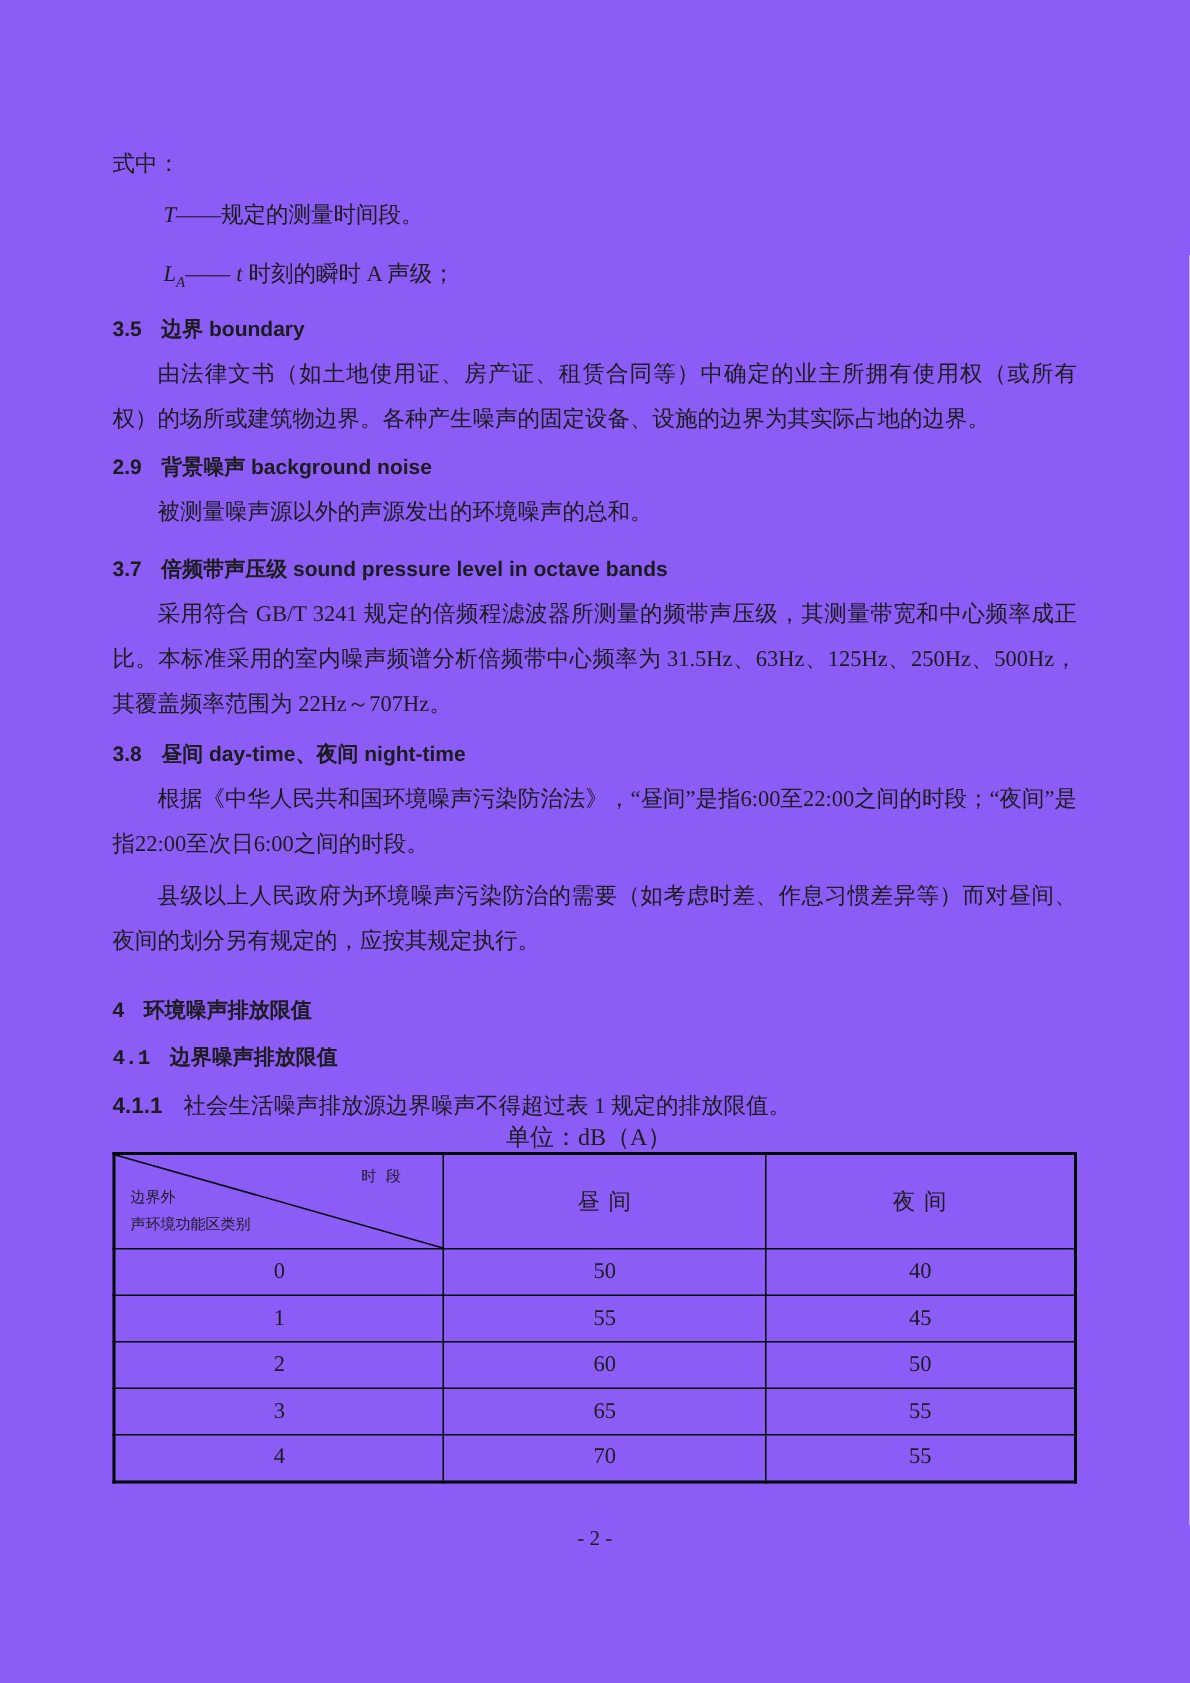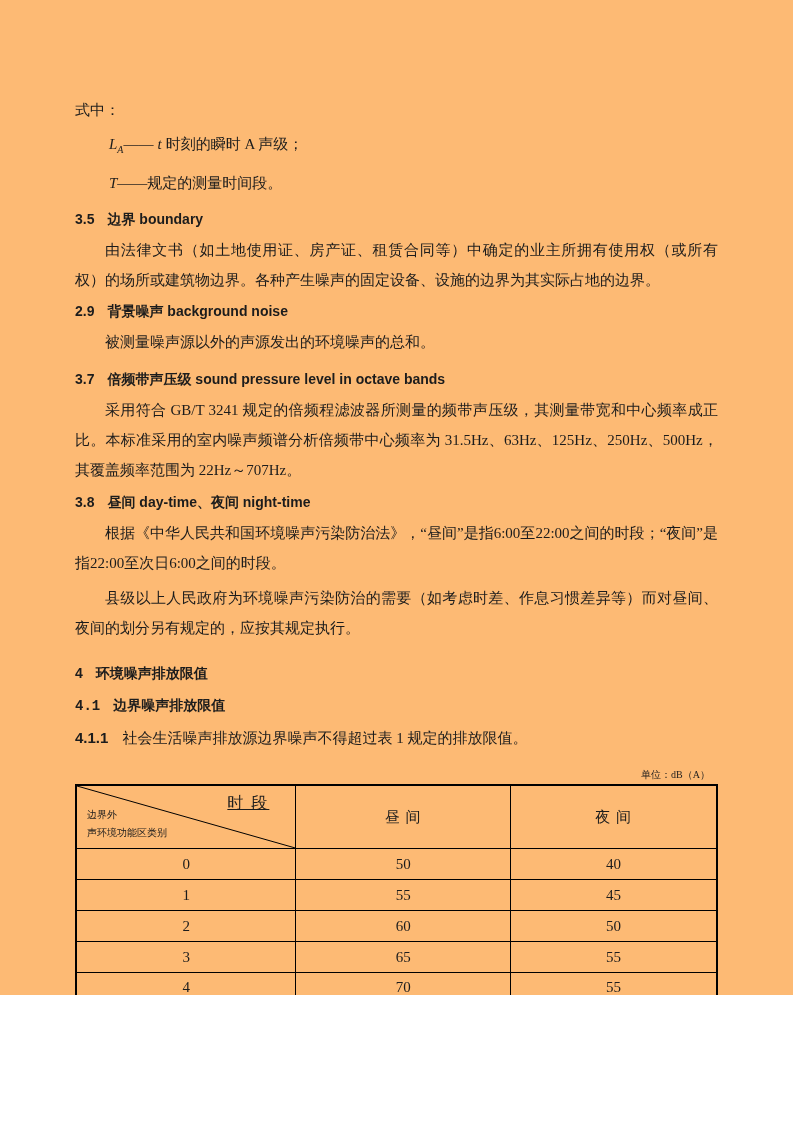--- a/index.html
+++ b/index.html
@@ -1,22 +1,22 @@
 <!DOCTYPE html>
 <html><head>
 <meta charset="utf-8">
 <style>
   * { margin: 0; padding: 0; box-sizing: border-box; }
   html, body { background: #ffffff; }
   .page {
     position: relative;
     width: 793px;
-    height: 995px;
+    height: 1122px;
     margin: 0 auto;
-    background: #fdba74;
+    background: #8b5cf6;
     padding: 100px 75px 0 75px;
     font-family: "Liberation Serif", "DejaVu Serif", serif;
     font-size: 15px;
     color: #1c1c1c;
     overflow: hidden;
   }
   
   .formula-intro { line-height: 21px; }
   .formula-item { margin: 13px 0 0 34px; line-height: 21px; }
   .formula-item .sym { font-style: italic; font-family: "Liberation Serif", serif; }
@@ -53,23 +53,23 @@
   
   .tbl-caption {
     margin-top: 22px;
     text-align: center;
     font-family: "Liberation Sans", "DejaVu Sans", sans-serif;
     font-weight: bold;
     font-size: 15px;
     line-height: 21px;
   }
   .unit-label {
-    margin-top: 18px;
-    text-align: right;
-    font-size: 10px;
+    margin-top: 2px;
+    text-align: center;
+    font-size: 16px;
     line-height: 16px;
     padding-right: 8px;
   }
   table.noise-table {
     width: 100%;
     margin-top: 1px;
     border-collapse: collapse;
     table-layout: fixed;
     border: 2px solid #000;
   }
@@ -87,23 +87,22 @@
     height: 62px;
   }
   .corner svg {
     position: absolute;
     left: 0; top: 0;
     width: 100%; height: 100%;
   }
   .corner .t-right {
     position: absolute;
     top: 7px; right: 26px;
-    font-size: 16px;
+    font-size: 10px;
     letter-spacing: 2px;
-    text-decoration: underline;
   }
   .corner .b-left {
     position: absolute;
     left: 10px; bottom: 6px;
     text-align: left;
     font-size: 10px;
     line-height: 18px;
   }
   .col-hdr { letter-spacing: 1px; }
   
@@ -115,25 +114,25 @@
   }
 </style>
 </head>
 <body>
 
 <div class="page">
 
   <div class="formula-intro">式中：</div>
 
   <div class="formula-item">
+    <span class="sym"><span>T</span><sub></sub></span><span>——</span><span class="var"></span><span>规定的测量时间段。</span>
+  </div>
+
+  <div class="formula-item">
     <span class="sym"><span>L</span><sub>A</sub></span><span>——</span><span class="var">t</span><span>时刻的瞬时 A 声级；</span>
-  </div>
-
-  <div class="formula-item">
-    <span class="sym"><span>T</span><sub></sub></span><span>——</span><span class="var"></span><span>规定的测量时间段。</span>
   </div>
 
   <div class="h-sec">
     <span class="num">3.5</span><span>边界  boundary</span>
   </div>
   <p class="para">由法律文书（如土地使用证、房产证、租赁合同等）中确定的业主所拥有使用权（或所有权）的场所或建筑物边界。各种产生噪声的固定设备、设施的边界为其实际占地的边界。</p>
 
   <div class="h-sec h36">
     <span class="num">2.9</span><span>背景噪声  background noise</span>
   </div>

